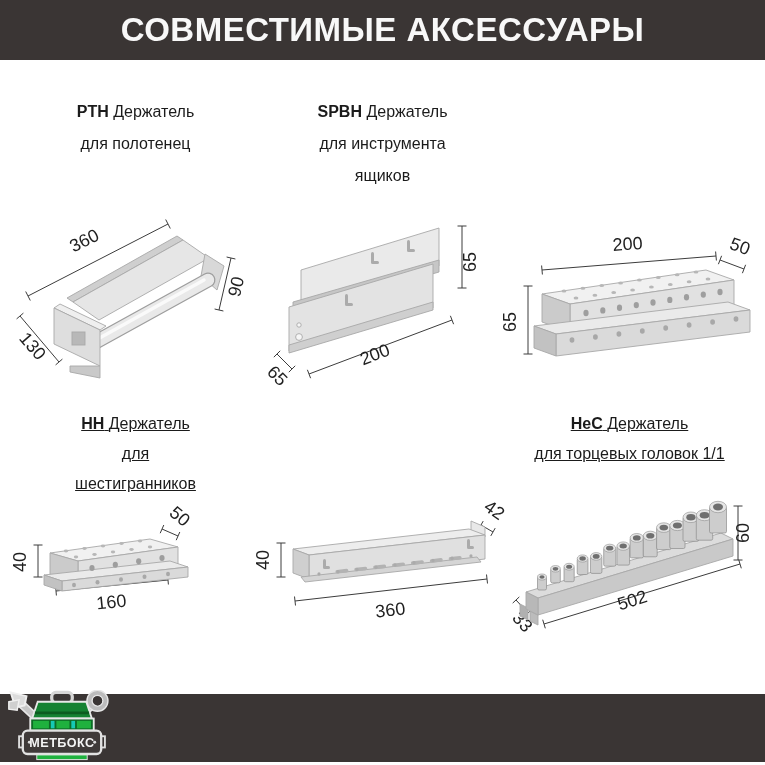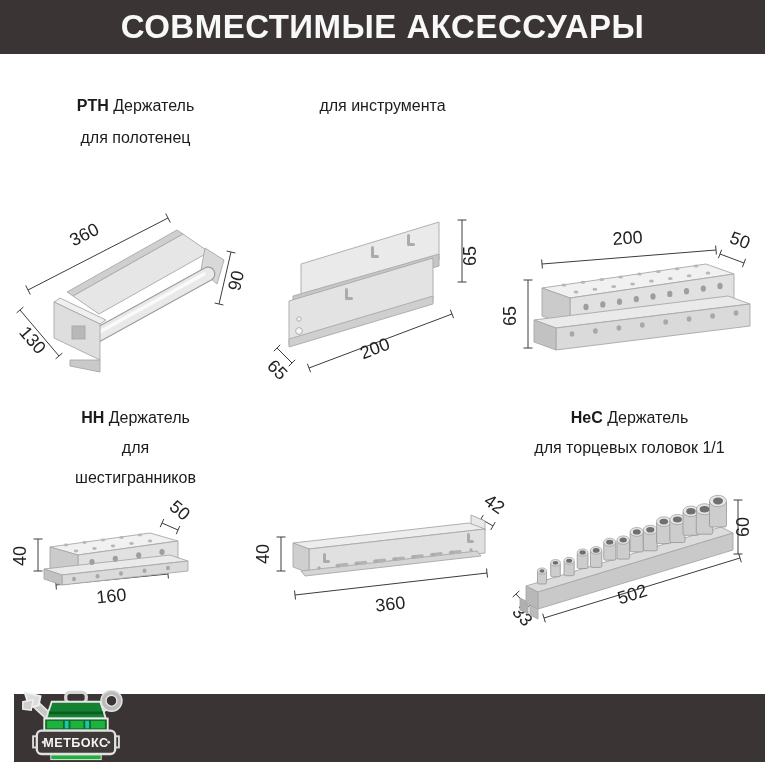--- a/index.html
+++ b/index.html
@@ -1,31 +1,31 @@
 <!DOCTYPE html>
 <html><head>
 <meta charset="utf-8">
 <style>
   html,body{margin:0;padding:0;}
   body{width:765px;height:765px;background:#ffffff;font-family:"Liberation Sans",sans-serif;overflow:hidden;}
   .page{position:relative;width:765px;height:765px;background:#ffffff;}
-  .banner{height:54px;background:#3a3534;display:flex;align-items:center;justify-content:center;}
+  .banner{height:60px;background:#3a3534;display:flex;align-items:center;justify-content:center;}
   .banner h1{margin:0;color:#f8f8f8;font-size:33px;font-weight:700;letter-spacing:0.5px;}
   .content{display:grid;grid-template-columns:repeat(3,247px);padding:8px 12px 0 12px;}
   .cell{position:relative;height:325px;}
   .cell2{height:237px;}
   .title{margin-top:28px;text-align:center;font-size:16px;line-height:32px;color:#1b1b1b;font-weight:400;}
-  .cell2 .title{margin-top:16px;line-height:30px;}
+  .cell2 .title{margin-top:16px;line-height:30px;text-decoration:underline;}
   .title .l{display:block;white-space:nowrap;}
   .title b{font-weight:700;}
   svg.product{position:absolute;bottom:0;left:0;overflow:visible;}
   .product text{font-size:18px;fill:#1f1f1f;font-family:"Liberation Sans",sans-serif;}
   .dimlines line{stroke:#3c3c3c;stroke-width:1;}
   .bodyshape{stroke:#a8a8a8;stroke-width:0.9;}
-  .footer{position:absolute;left:14px;right:0;bottom:3px;height:68px;background:#3a3534;text-decoration:underline;}
+  .footer{position:absolute;left:0;right:0;bottom:3px;height:68px;background:#3a3534;text-decoration:underline;}
   .logo{position:absolute;left:6px;top:-4px;}
 </style>
 </head>
 <body>
 
 <div class="page">
 
   <div class="banner">
     <h1>СОВМЕСТИМЫЕ АКСЕССУАРЫ</h1>
   </div>
@@ -62,21 +62,23 @@
           <polygon points="48,106 94,128 88,132 42,110" fill="#efefef"></polygon>
           <polygon points="42,110 88,132 88,168 42,146" fill="#dedede"></polygon>
           <polygon points="58,168 88,168 88,180 58,174" fill="#c9c9c9"></polygon>
           <rect x="60" y="134" width="13" height="13" fill="#b8b8b8"></rect>
         </g>
       </svg>
     </div>
 
     <div class="cell">
       <div class="title">
+        <span class="l"><b>SPBH</b> <span>Держатель</span></span>
         <span class="l">для инструмента</span>
+        <span class="l">ящиков</span>
       </div>
       <svg class="product" width="247" height="185" viewBox="0 0 247 185">
         <g class="dimlines">
           <line x1="203" y1="18" x2="203" y2="80"></line>
             <line x1="198.5" y1="18" x2="207.5" y2="18"></line>
             <line x1="198.5" y1="80" x2="207.5" y2="80"></line>
           <line x1="50" y1="166" x2="193" y2="112"></line>
             <line x1="48.4" y1="161.8" x2="51.6" y2="170.2"></line>
             <line x1="191.4" y1="107.8" x2="194.6" y2="116.2"></line>
           <line x1="18" y1="146" x2="33" y2="161"></line>

